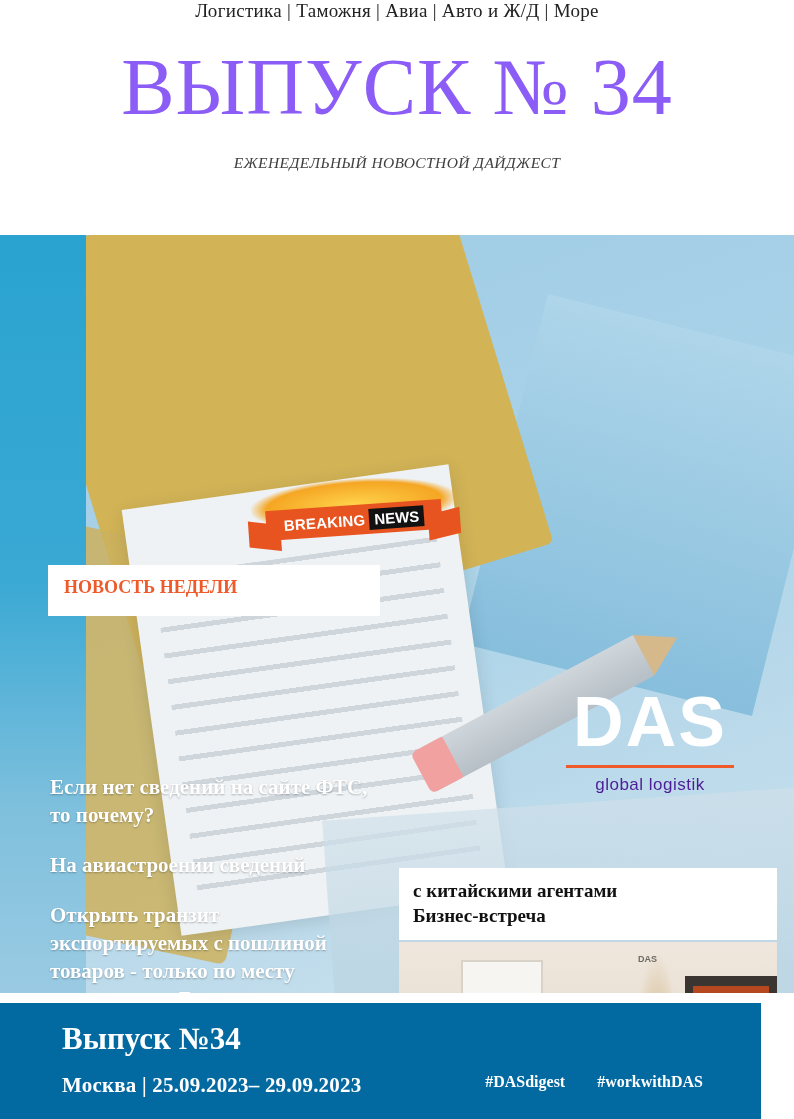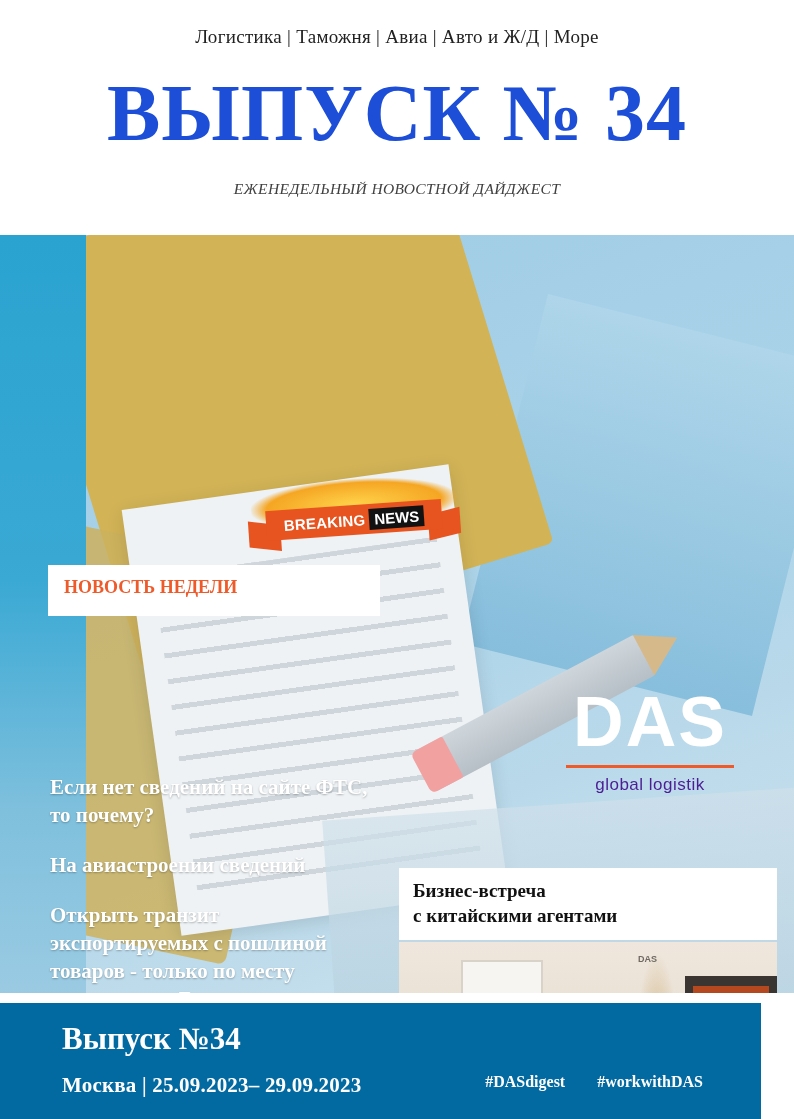--- a/index.html
+++ b/index.html
@@ -15,35 +15,34 @@
     position: relative;
   }
 
   
   .header {
     width: 794px;
     height: 235px;
     background: #ffffff;
     position: relative;
     box-sizing: border-box;
-    padding-top: 26px;
     text-align: center;
   }
   .kicker {
     font-family: "Liberation Serif", serif;
     font-size: 19px;
     color: #222222;
     letter-spacing: 0.3px;
   }
   .masthead {
     font-family: "Liberation Serif", serif;
-    font-weight: bold;
+    font-weight: normal;
     font-size: 80px;
     line-height: 86px;
-    color: #1d4ed8;
+    color: #8b5cf6;
     margin-top: 22px;
     letter-spacing: 1px;
   }
   .subtitle {
     font-family: "Liberation Serif", serif;
     font-style: italic;
     font-size: 15.5px;
     color: #404040;
     margin-top: 24px;
     letter-spacing: 0.4px;
@@ -399,22 +398,22 @@
   </div>
 
   <div class="headlines">
     <div class="headline">Если нет сведений на сайте ФТС, то почему?</div>
     <div class="headline">На авиастроении сведений</div>
     <div class="headline">Открыть транзит экспортируемых с пошлиной товаров - только по месту регистрации Декларанта</div>
 
   </div>
 
   <div class="meeting-caption">
+    <div class="line">с китайскими агентами</div>
     <div class="line">Бизнес-встреча</div>
-    <div class="line">с китайскими агентами</div>
   </div>
 
   <div class="photo">
     <div class="ph-wall"></div>
     <div class="ph-whiteboard"></div>
     <div class="ph-shelf"></div>
     <div class="ph-plant"></div>
     <div class="ph-logo">DAS</div>
 
   </div>

